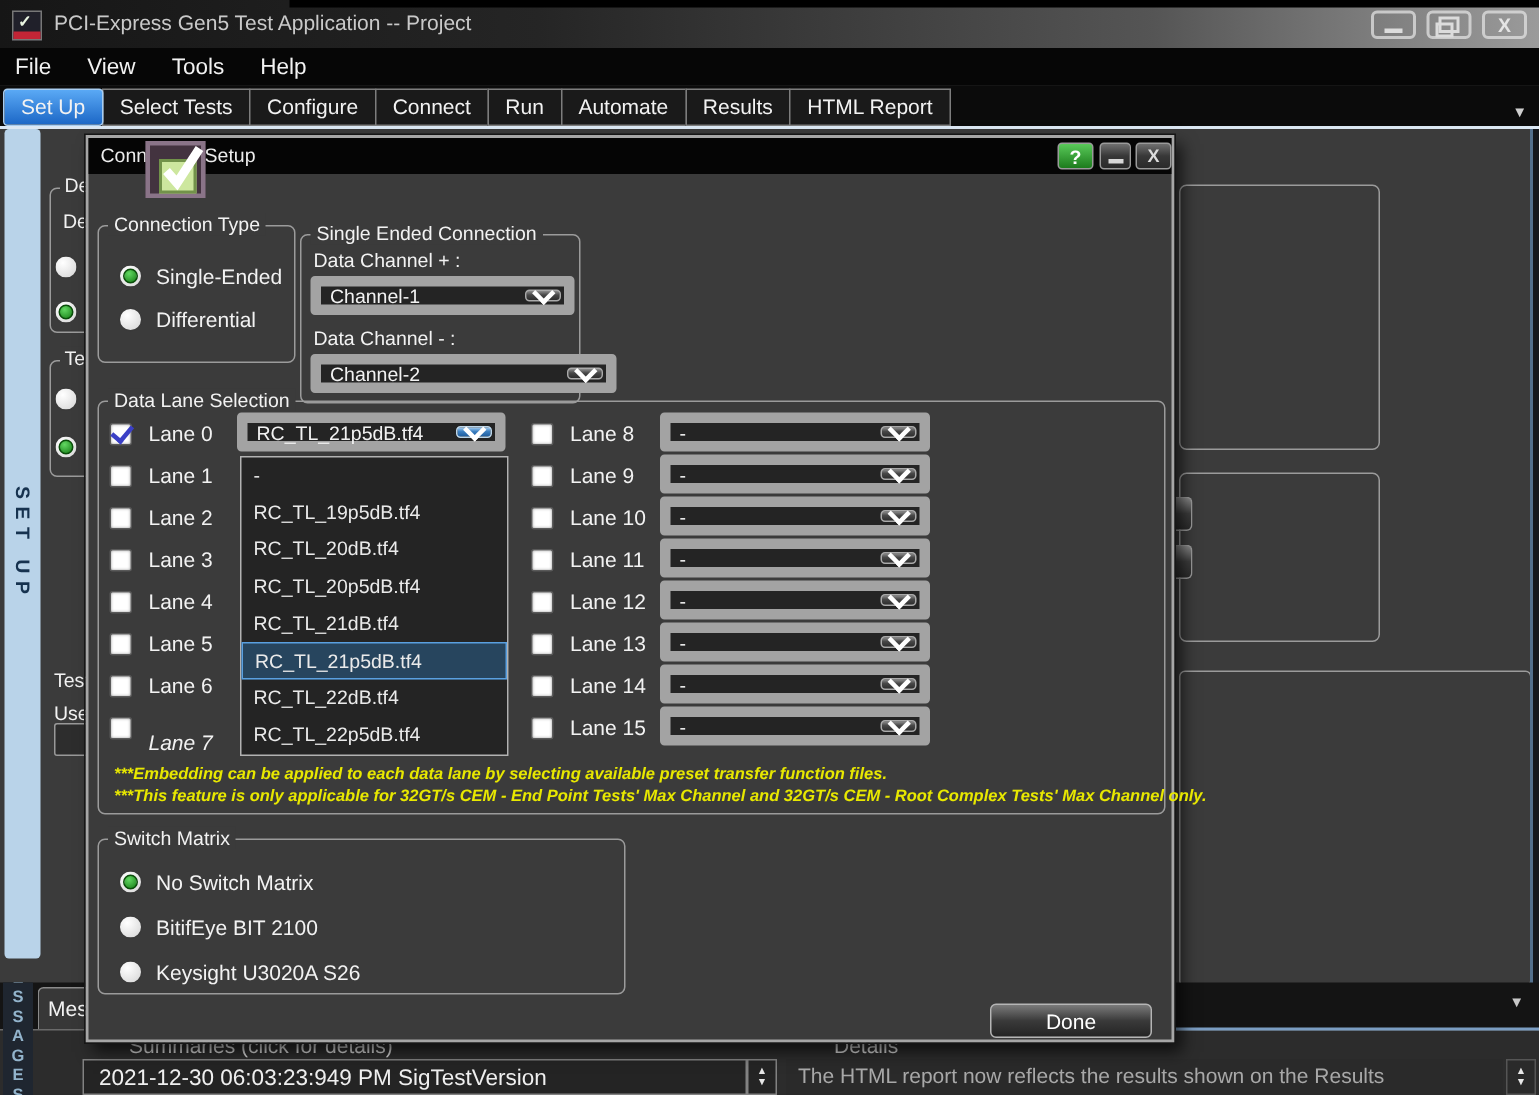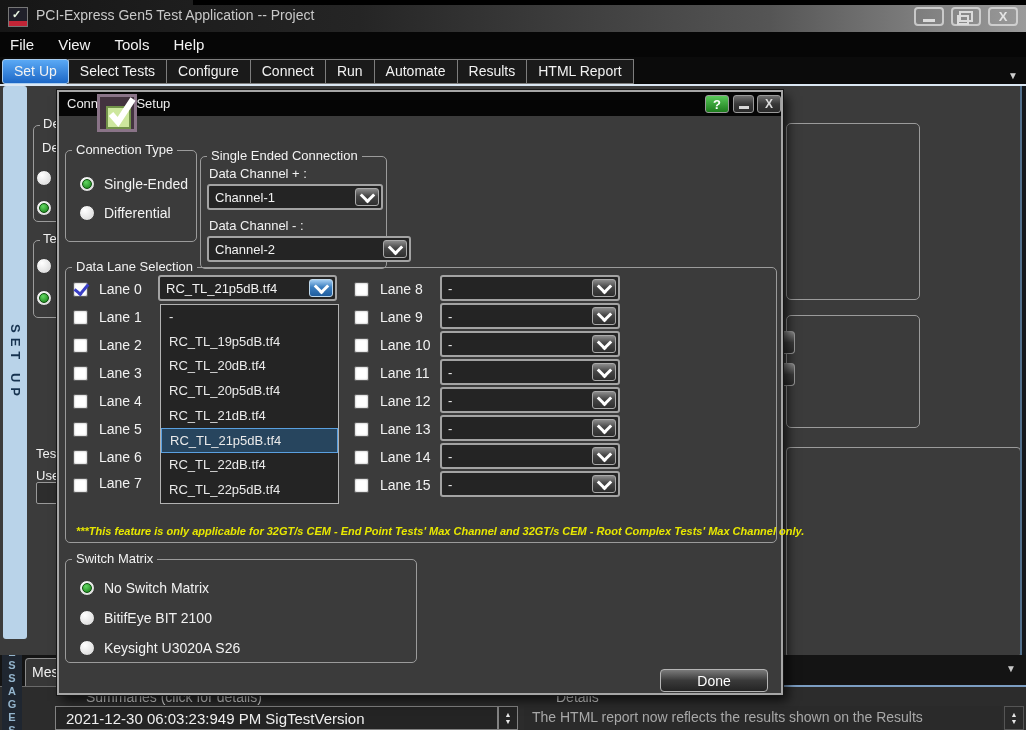--- a/index.html
+++ b/index.html
@@ -63,21 +63,21 @@
   .dbtn.help{background:linear-gradient(#59c959,#1d7c1d);color:#fff;font-weight:bold;font-size:13px;}
   .dbtn .minbar{width:10px;height:3px;background:#d8d8d8;margin-top:6px;}
   .dbtn .x{font-size:12px;font-weight:bold;}
   .chk-icon{position:absolute;left:38px;top:2px;width:40px;height:38px;background:#43333f;
     border:3px solid #8a7488;box-sizing:border-box;z-index:3;}
   .chk-icon .inner{position:absolute;left:6px;top:9px;width:21px;height:19px;background:#cde79e;
     border:2px solid #72924a;}
   .chk-icon svg{position:absolute;left:6px;top:-2px;}
   .fldlabel{position:absolute;font-size:13px;color:#f2f2f2;white-space:nowrap;}
   .opt-label{position:absolute;font-size:14px;color:#f2f2f2;white-space:nowrap;}
-  .combo{position:absolute;background:#242424;border:2px solid #a3a3a3;border-radius:3px;
+  .combo{position:absolute;background:#242424;border:7px solid #a3a3a3;border-radius:3px;
     display:flex;align-items:center;box-sizing:border-box;}
   .combo .val{flex:1;padding:0 6px;font-size:13px;color:#f2f2f2;white-space:nowrap;overflow:hidden;}
   .combo .arrow{width:24px;align-self:stretch;margin:2px;border:1px solid #aaa;border-radius:3px;
     background:linear-gradient(#8c8c8c,#474747 45%,#2e2e2e);display:flex;align-items:center;
     justify-content:center;box-sizing:border-box;}
   .combo .arrow.blue{background:linear-gradient(#a3cdf2,#3c7fc0 45%,#1f5d9e);border-color:#bcd6ea;}
   .chev{width:8px;height:8px;border-right:3px solid #fff;border-bottom:3px solid #fff;
     transform:rotate(45deg);margin-top:-4px;}
   .cb{position:absolute;width:15px;height:15px;background:#fff;border:1px solid #5a5a5a;
     border-radius:2px;box-sizing:border-box;box-shadow:inset 0 0 2px #999;}
@@ -279,37 +279,38 @@
           <div class="dd-item">-</div>
           <div class="dd-item">RC_TL_19p5dB.tf4</div>
           <div class="dd-item">RC_TL_20dB.tf4</div>
           <div class="dd-item">RC_TL_20p5dB.tf4</div>
           <div class="dd-item">RC_TL_21dB.tf4</div>
           <div class="dd-item sel">RC_TL_21p5dB.tf4</div>
           <div class="dd-item">RC_TL_22dB.tf4</div>
           <div class="dd-item">RC_TL_22p5dB.tf4</div>
         </div>
 
+      <span class="note" style="left:10px;top:242px;">***Embedding can be applied to each data lane by selecting available preset transfer function files.</span>
       <span class="note" style="left:10px;top:257px;">***This feature is only applicable for 32GT/s CEM - End Point Tests' Max Channel and 32GT/s CEM - Root Complex Tests' Max Channel only.</span>
     <div class="cb checked" style="left: 7px; top: 14px;"></div>
         <span class="lane-label" style="left: 33px; top: 13px;">Lane 0</span>
         <div class="cb" style="left: 7px; top: 42px;"></div>
         <span class="lane-label" style="left: 33px; top: 41px;">Lane 1</span>
         <div class="cb" style="left: 7px; top: 70px;"></div>
         <span class="lane-label" style="left: 33px; top: 69px;">Lane 2</span>
         <div class="cb" style="left: 7px; top: 98px;"></div>
         <span class="lane-label" style="left: 33px; top: 97px;">Lane 3</span>
         <div class="cb" style="left: 7px; top: 126px;"></div>
         <span class="lane-label" style="left: 33px; top: 125px;">Lane 4</span>
         <div class="cb" style="left: 7px; top: 154px;"></div>
         <span class="lane-label" style="left: 33px; top: 153px;">Lane 5</span>
         <div class="cb" style="left: 7px; top: 182px;"></div>
         <span class="lane-label" style="left: 33px; top: 181px;">Lane 6</span>
         <div class="cb" style="left: 7px; top: 210px;"></div>
-        <span class="lane-label" style="left: 33px; top: 207px;">Lane 7</span>
+        <span class="lane-label" style="left: 33px; top: 219px; font-style: italic;">Lane 7</span>
         <div class="cb" style="left: 288px; top: 14px;"></div>
         <span class="lane-label" style="left: 314px; top: 13px;">Lane 8</span>
         <div class="combo" style="left: 374px; top: 7px; width: 180px; height: 26px;">
           <span class="val">-</span>
           <span class="arrow">
             <span class="chev"></span>
           </span>
         </div>
         <div class="cb" style="left: 288px; top: 42px;"></div>
         <span class="lane-label" style="left: 314px; top: 41px;">Lane 9</span>

